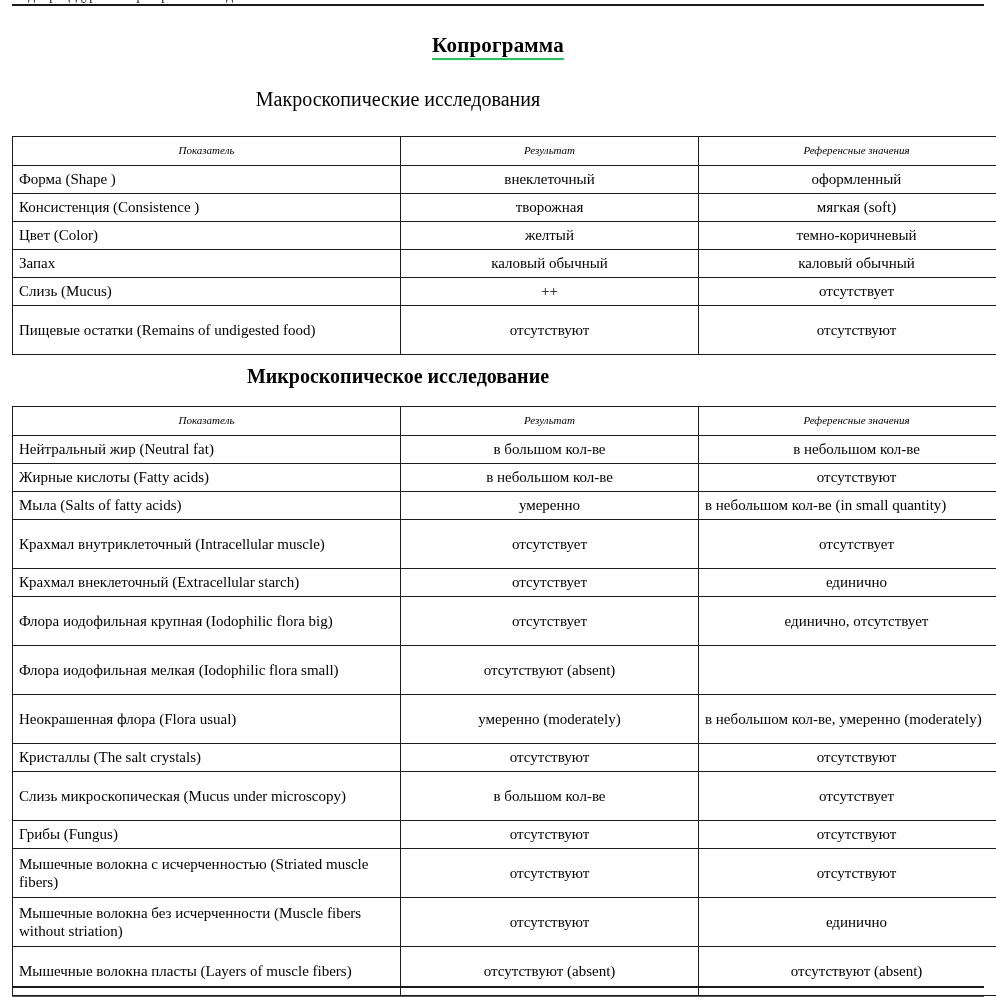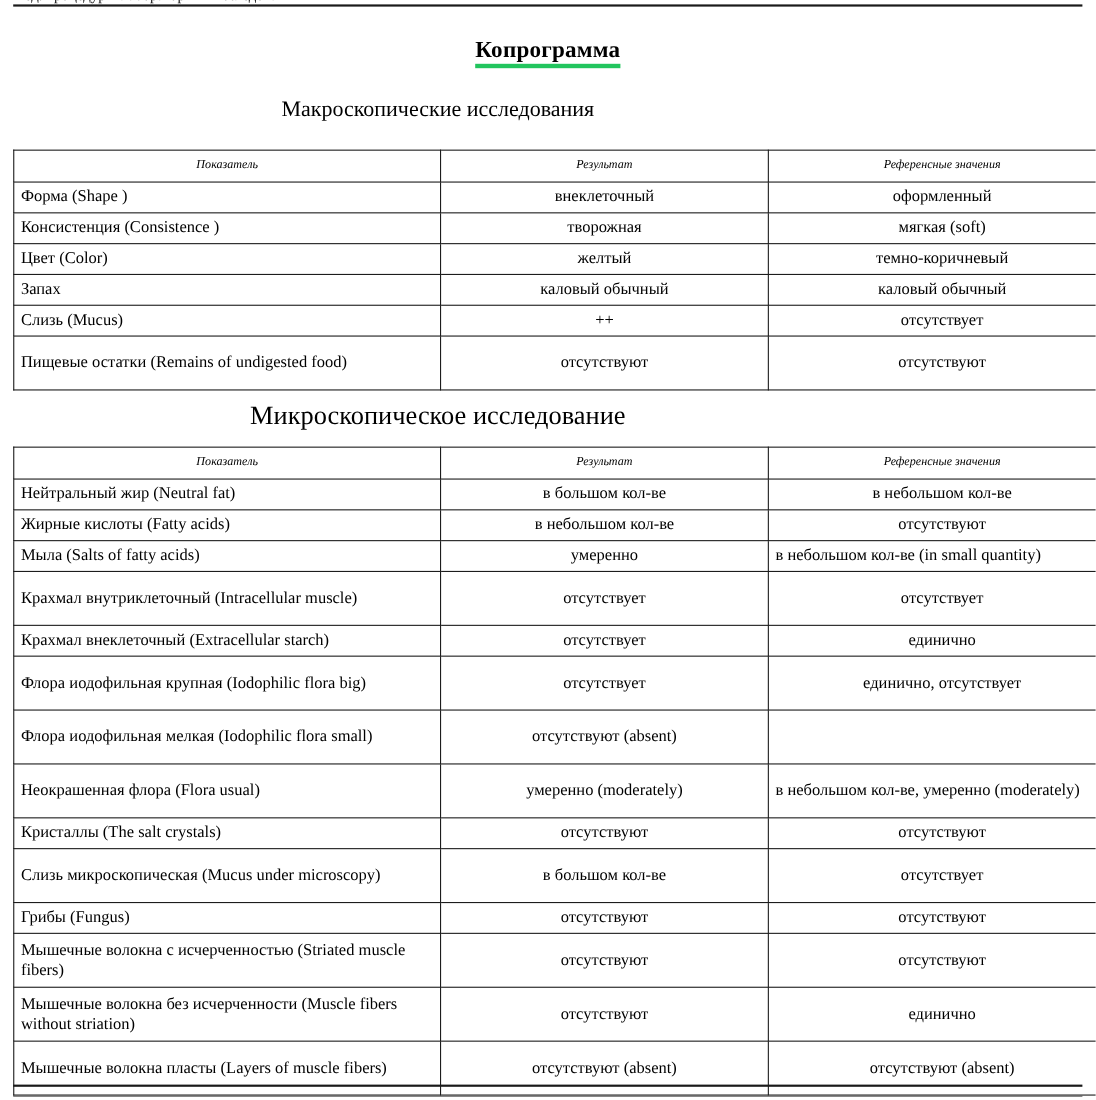--- a/index.html
+++ b/index.html
@@ -49,35 +49,35 @@
     position: absolute;
     top: 33px;
     left: 0;
     width: 996px;
     text-align: center;
     font-size: 21px;
     font-weight: bold;
     letter-spacing: .2px;
   }
   h1.main-title span.u {
-    border-bottom: 4px solid #22c55e;
+    border-bottom: 2px solid #22c55e;
     padding-bottom: 1px;
   }
 
   h2.section-title {
     margin: 0;
     padding: 0;
     position: absolute;
     left: 0;
     width: 796px;
     text-align: center;
     font-size: 20px;
     font-weight: normal;
   }
-  h2.section-title.bold { font-weight: normal; font-size: 24px; }
+  h2.section-title.bold { font-weight: bold; font-size: 20px; }
 
   #macro-title { top: 88px; }
   #micro-title { top: 365px; }
 
   table.report {
     position: absolute;
     left: 12px;
     width: 1002px;       
     border-collapse: collapse;
     table-layout: fixed;

